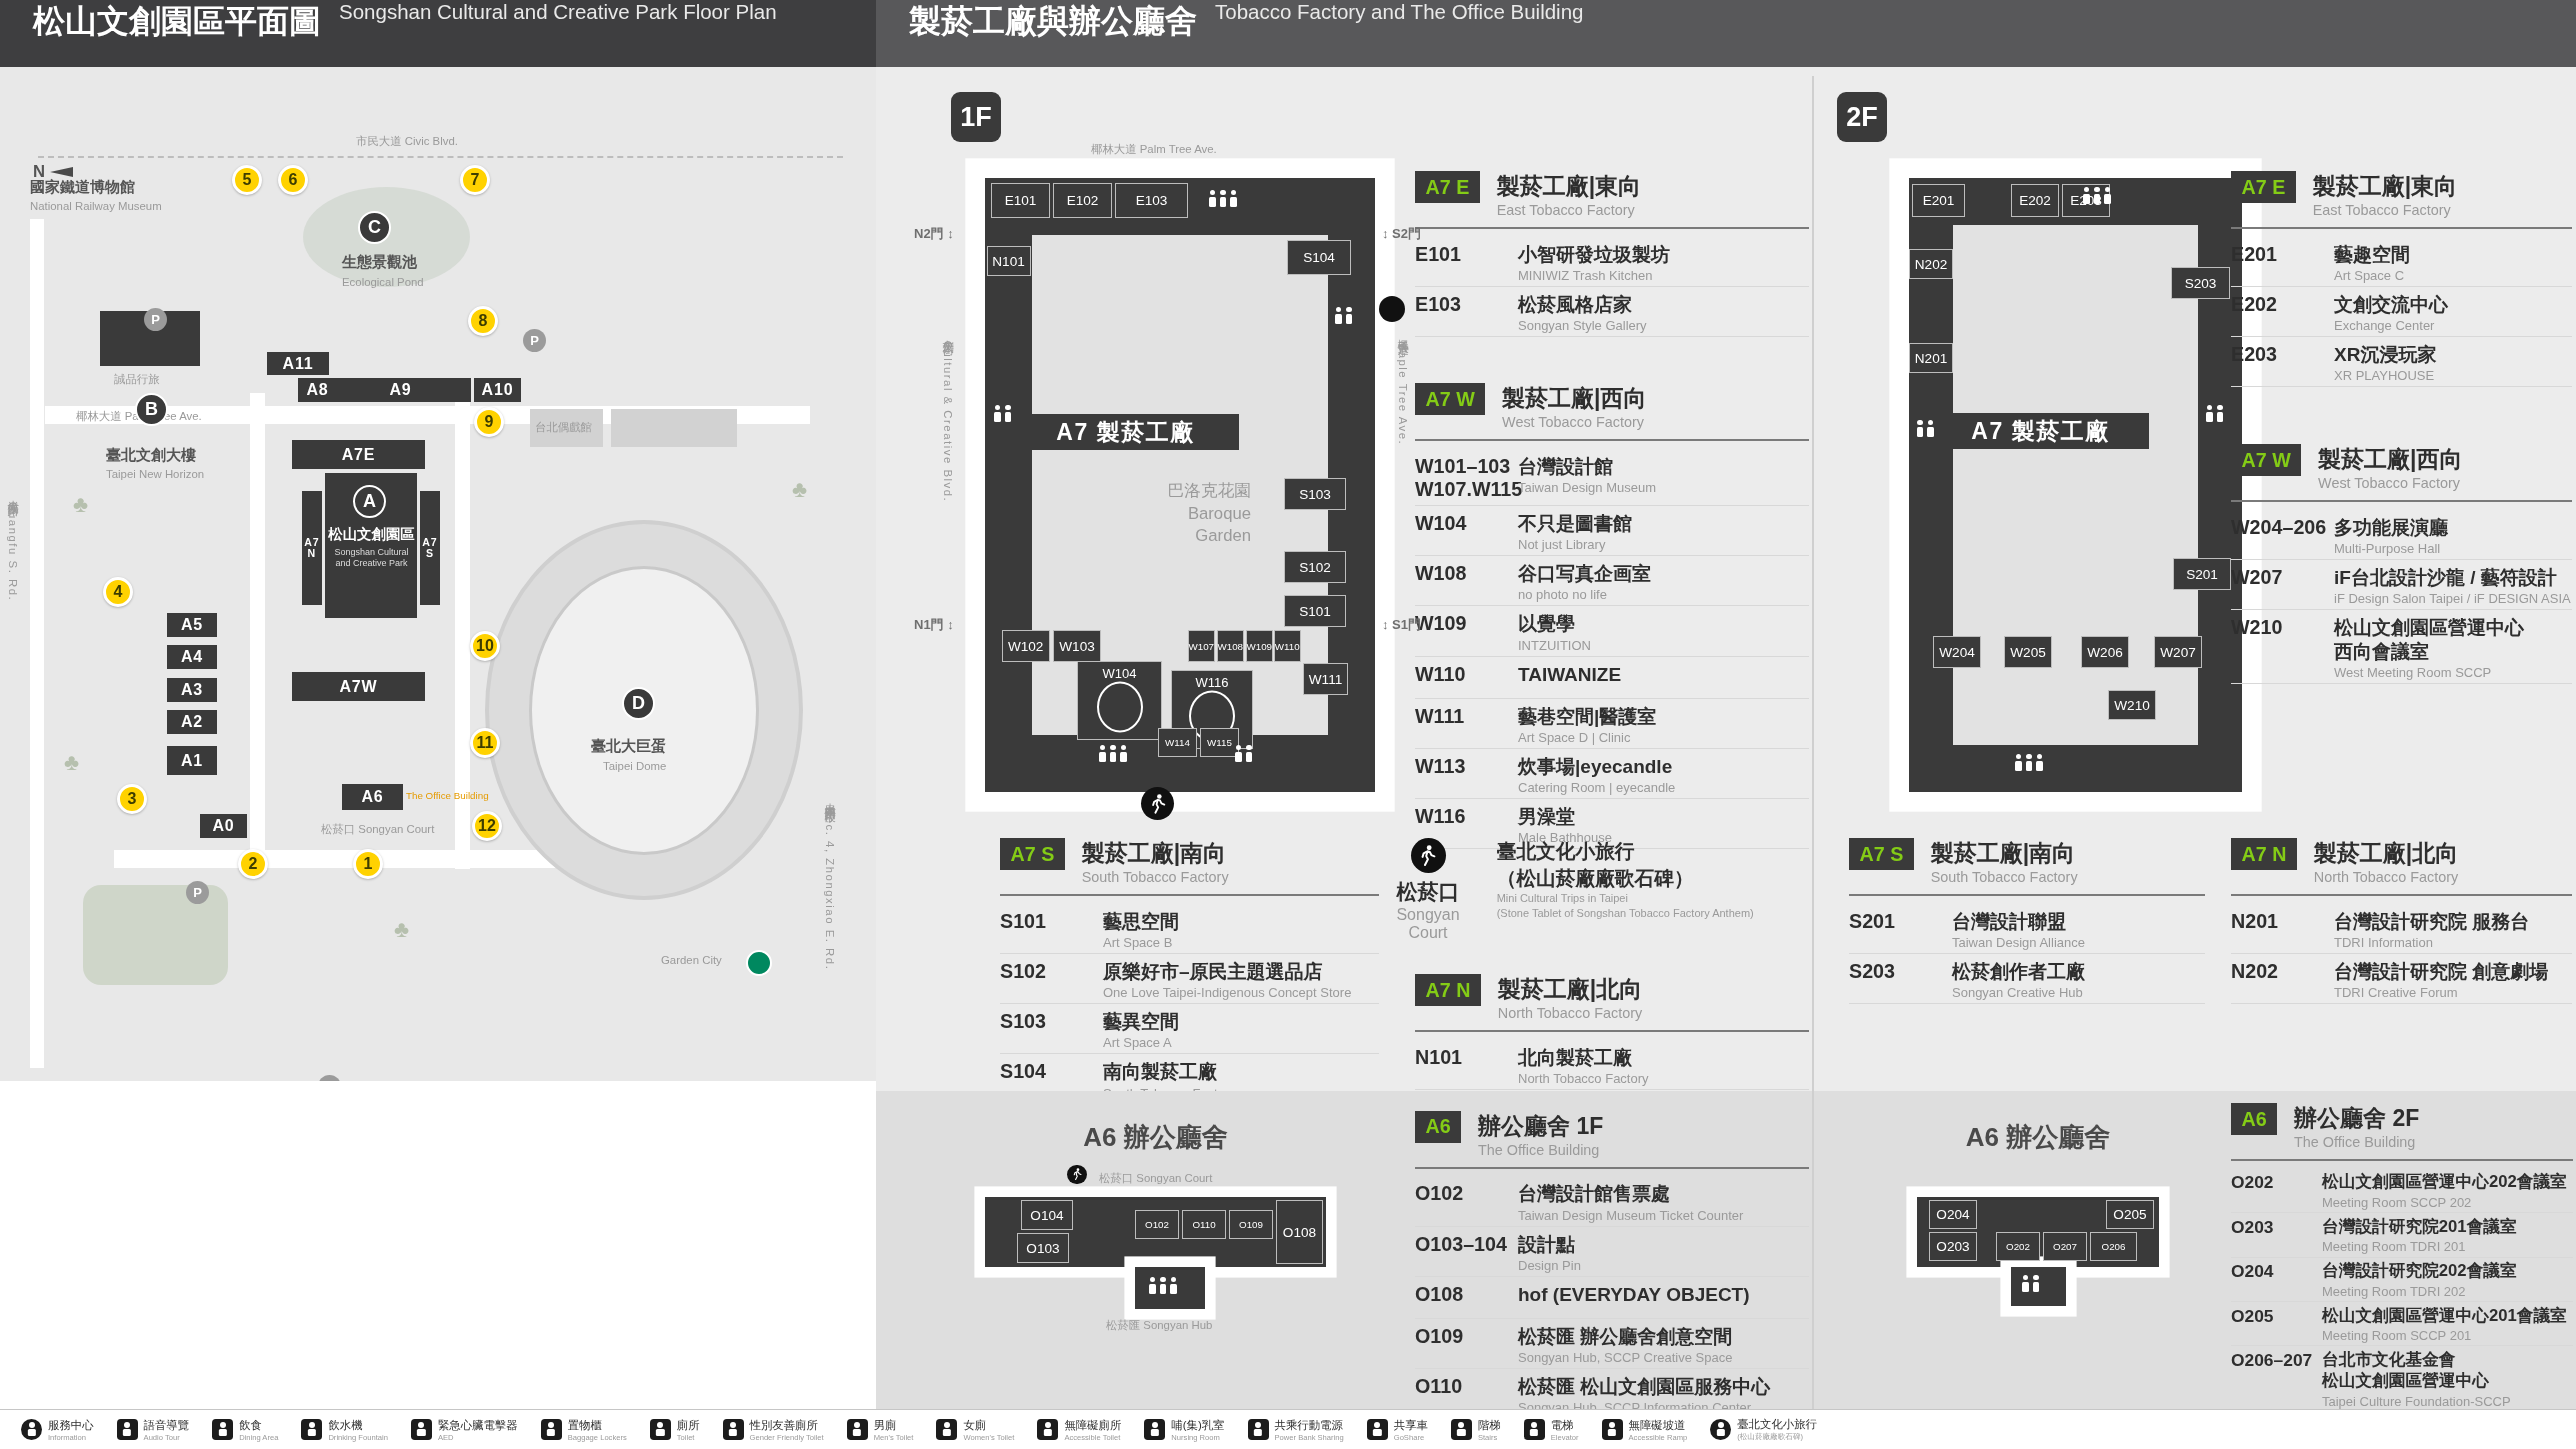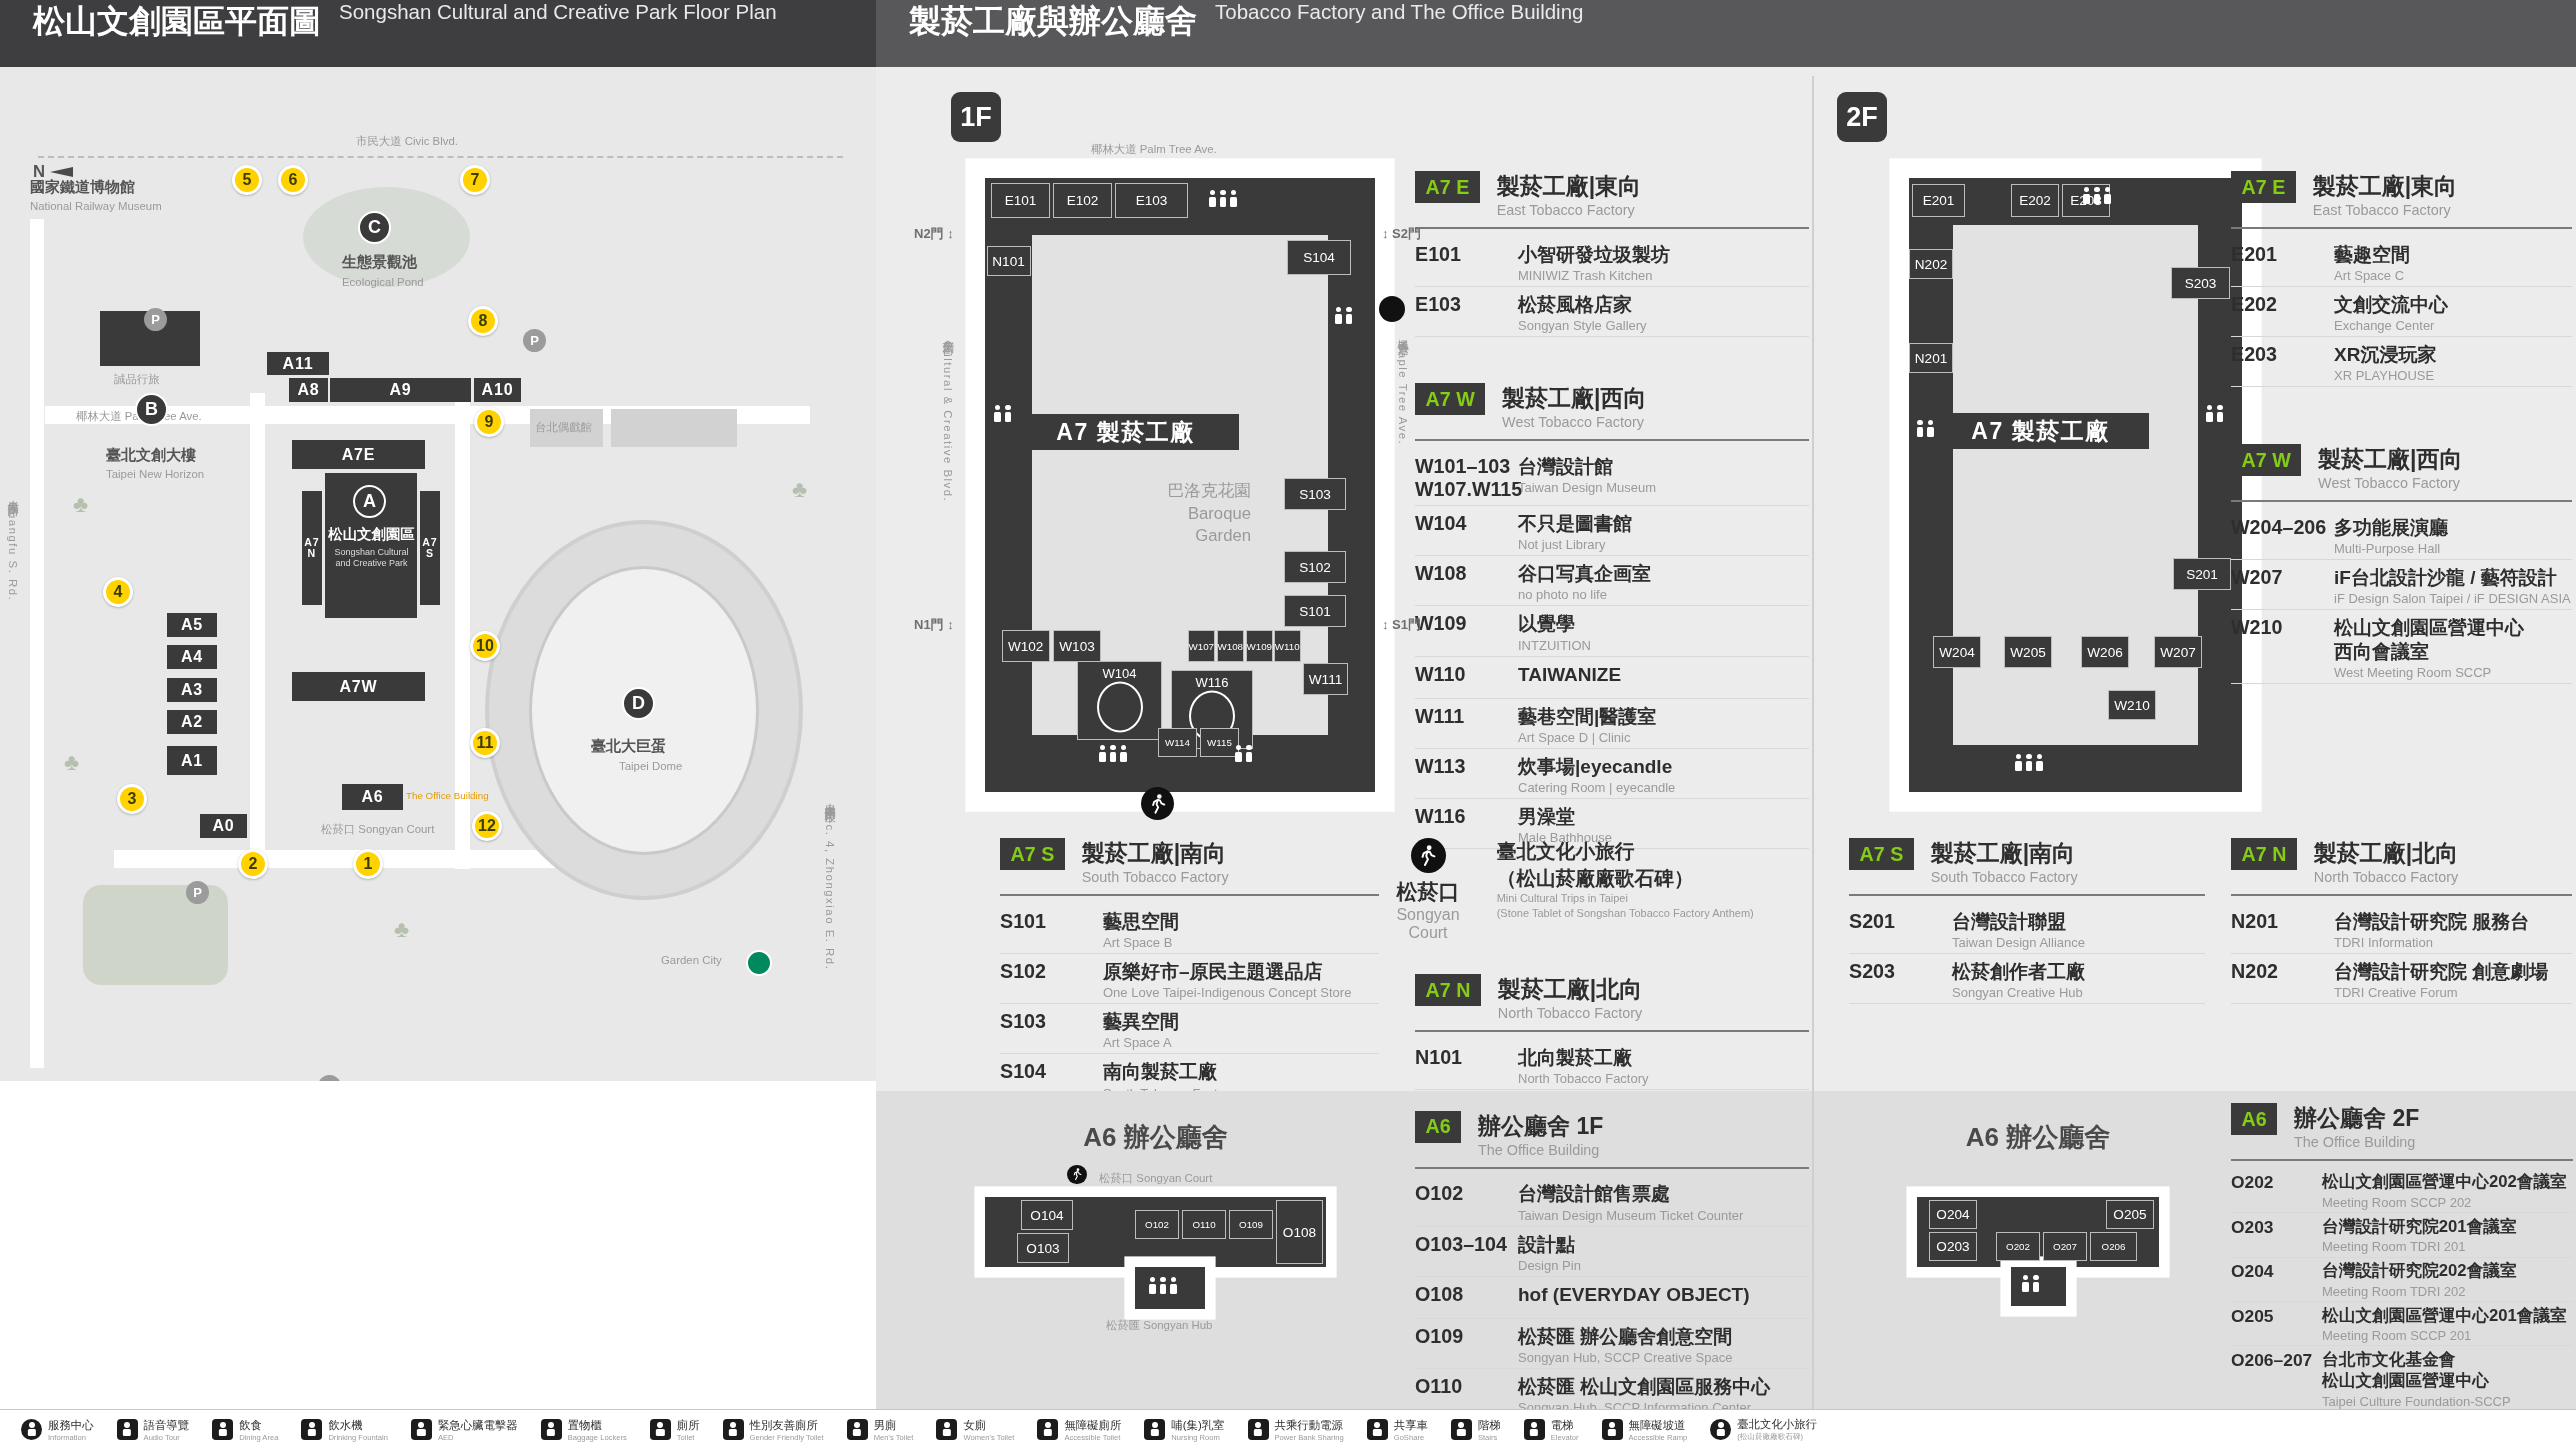--- a/index.html
+++ b/index.html
@@ -141,21 +141,21 @@
       <div class="blk pond" style="left: 303px; top: 120px; width: 167px; height: 100px;"></div>
       <div class="blk dome-outer" style="left: 485px; top: 453px; width: 318px; height: 380px;"></div>
       <div class="blk dome-inner" style="left: 529px; top: 499px; width: 230px; height: 289px;"></div>
       <div class="blk bldg-lt" style="left: 530px; top: 342px; width: 73px; height: 38px;"></div>
       <div class="blk bldg-lt" style="left: 611px; top: 342px; width: 126px; height: 38px;"></div>
       <div class="blk green" style="left: 83px; top: 818px; width: 145px; height: 100px;"></div>
       <div class="blk bldg" style="left: 100px; top: 244px; width: 100px; height: 55px;"></div>
       <div class="blk bldg" style="left: 267px; top: 285px; width: 62px; height: 23px;">
         <span class="blk-label">A11</span>
       </div>
-      <div class="blk bldg" style="left: 289px; top: 311px; width: 39px; height: 24px;">
+      <div class="blk bldg" style="left: 298px; top: 311px; width: 39px; height: 24px;">
         <span class="blk-label">A8</span>
       </div>
       <div class="blk bldg" style="left: 330px; top: 311px; width: 141px; height: 24px;">
         <span class="blk-label">A9</span>
       </div>
       <div class="blk bldg" style="left: 474px; top: 311px; width: 47px; height: 24px;">
         <span class="blk-label">A10</span>
       </div>
       <div class="blk bldg" style="left: 292px; top: 373px; width: 133px; height: 29px;">
         <span class="blk-label">A7E</span>
@@ -197,21 +197,21 @@
       <div class="mtext g2" style="left: 76px; top: 342px;">椰林大道 Palm Tree Ave.</div>
       <div class="mtext g1s" style="left: 342px; top: 186px;">生態景觀池</div>
       <div class="mtext g2" style="left: 342px; top: 208px;">Ecological Pond</div>
       <div class="mtext g1s" style="left: 106px; top: 379px;">臺北文創大樓</div>
       <div class="mtext g2" style="left: 106px; top: 400px;">Taipei New Horizon</div>
       <div class="mtext g2" style="left: 114px; top: 305px;">誠品行旅</div>
       <div class="mtext w1" style="left: 326px; top: 458px; width: 91px;">松山文創園區</div>
       <div class="mtext w2" style="left: 326px; top: 480px; width: 91px;">Songshan Cultural
 and Creative Park</div>
       <div class="mtext g1s" style="left: 591px; top: 670px;">臺北大巨蛋</div>
-      <div class="mtext g2" style="left: 603px; top: 692px; margin-left: 16px;">Taipei Dome</div>
+      <div class="mtext g2" style="left: 603px; top: 692px;">Taipei Dome</div>
       <div class="mtext g2" style="left: 321px; top: 755px;">松菸口 Songyan Court</div>
       <div class="mtext orange" style="left: 406px; top: 723px;">The Office Building</div>
       <div class="mtext g2" style="left: 535px; top: 353px;">台北偶戲館</div>
       <div class="mtext g2" style="left: 661px; top: 886px;">Garden City</div>
       <div class="mtext g2 vert" style="left: 6px; top: 424px;">光復南路 Guangfu S. Rd.</div>
       <div class="mtext g2 vert" style="left: 823px; top: 727px;">忠孝東路四段 Sec. 4, Zhongxiao E. Rd.</div>
       <div class="mtext compass" style="left: 33px; top: 95px;">N</div>
       <div class="mk num" style="left: 232px; top: 98px;">5</div>
       <div class="mk num" style="left: 278px; top: 98px;">6</div>
       <div class="mk num" style="left: 460px; top: 98px;">7</div>

